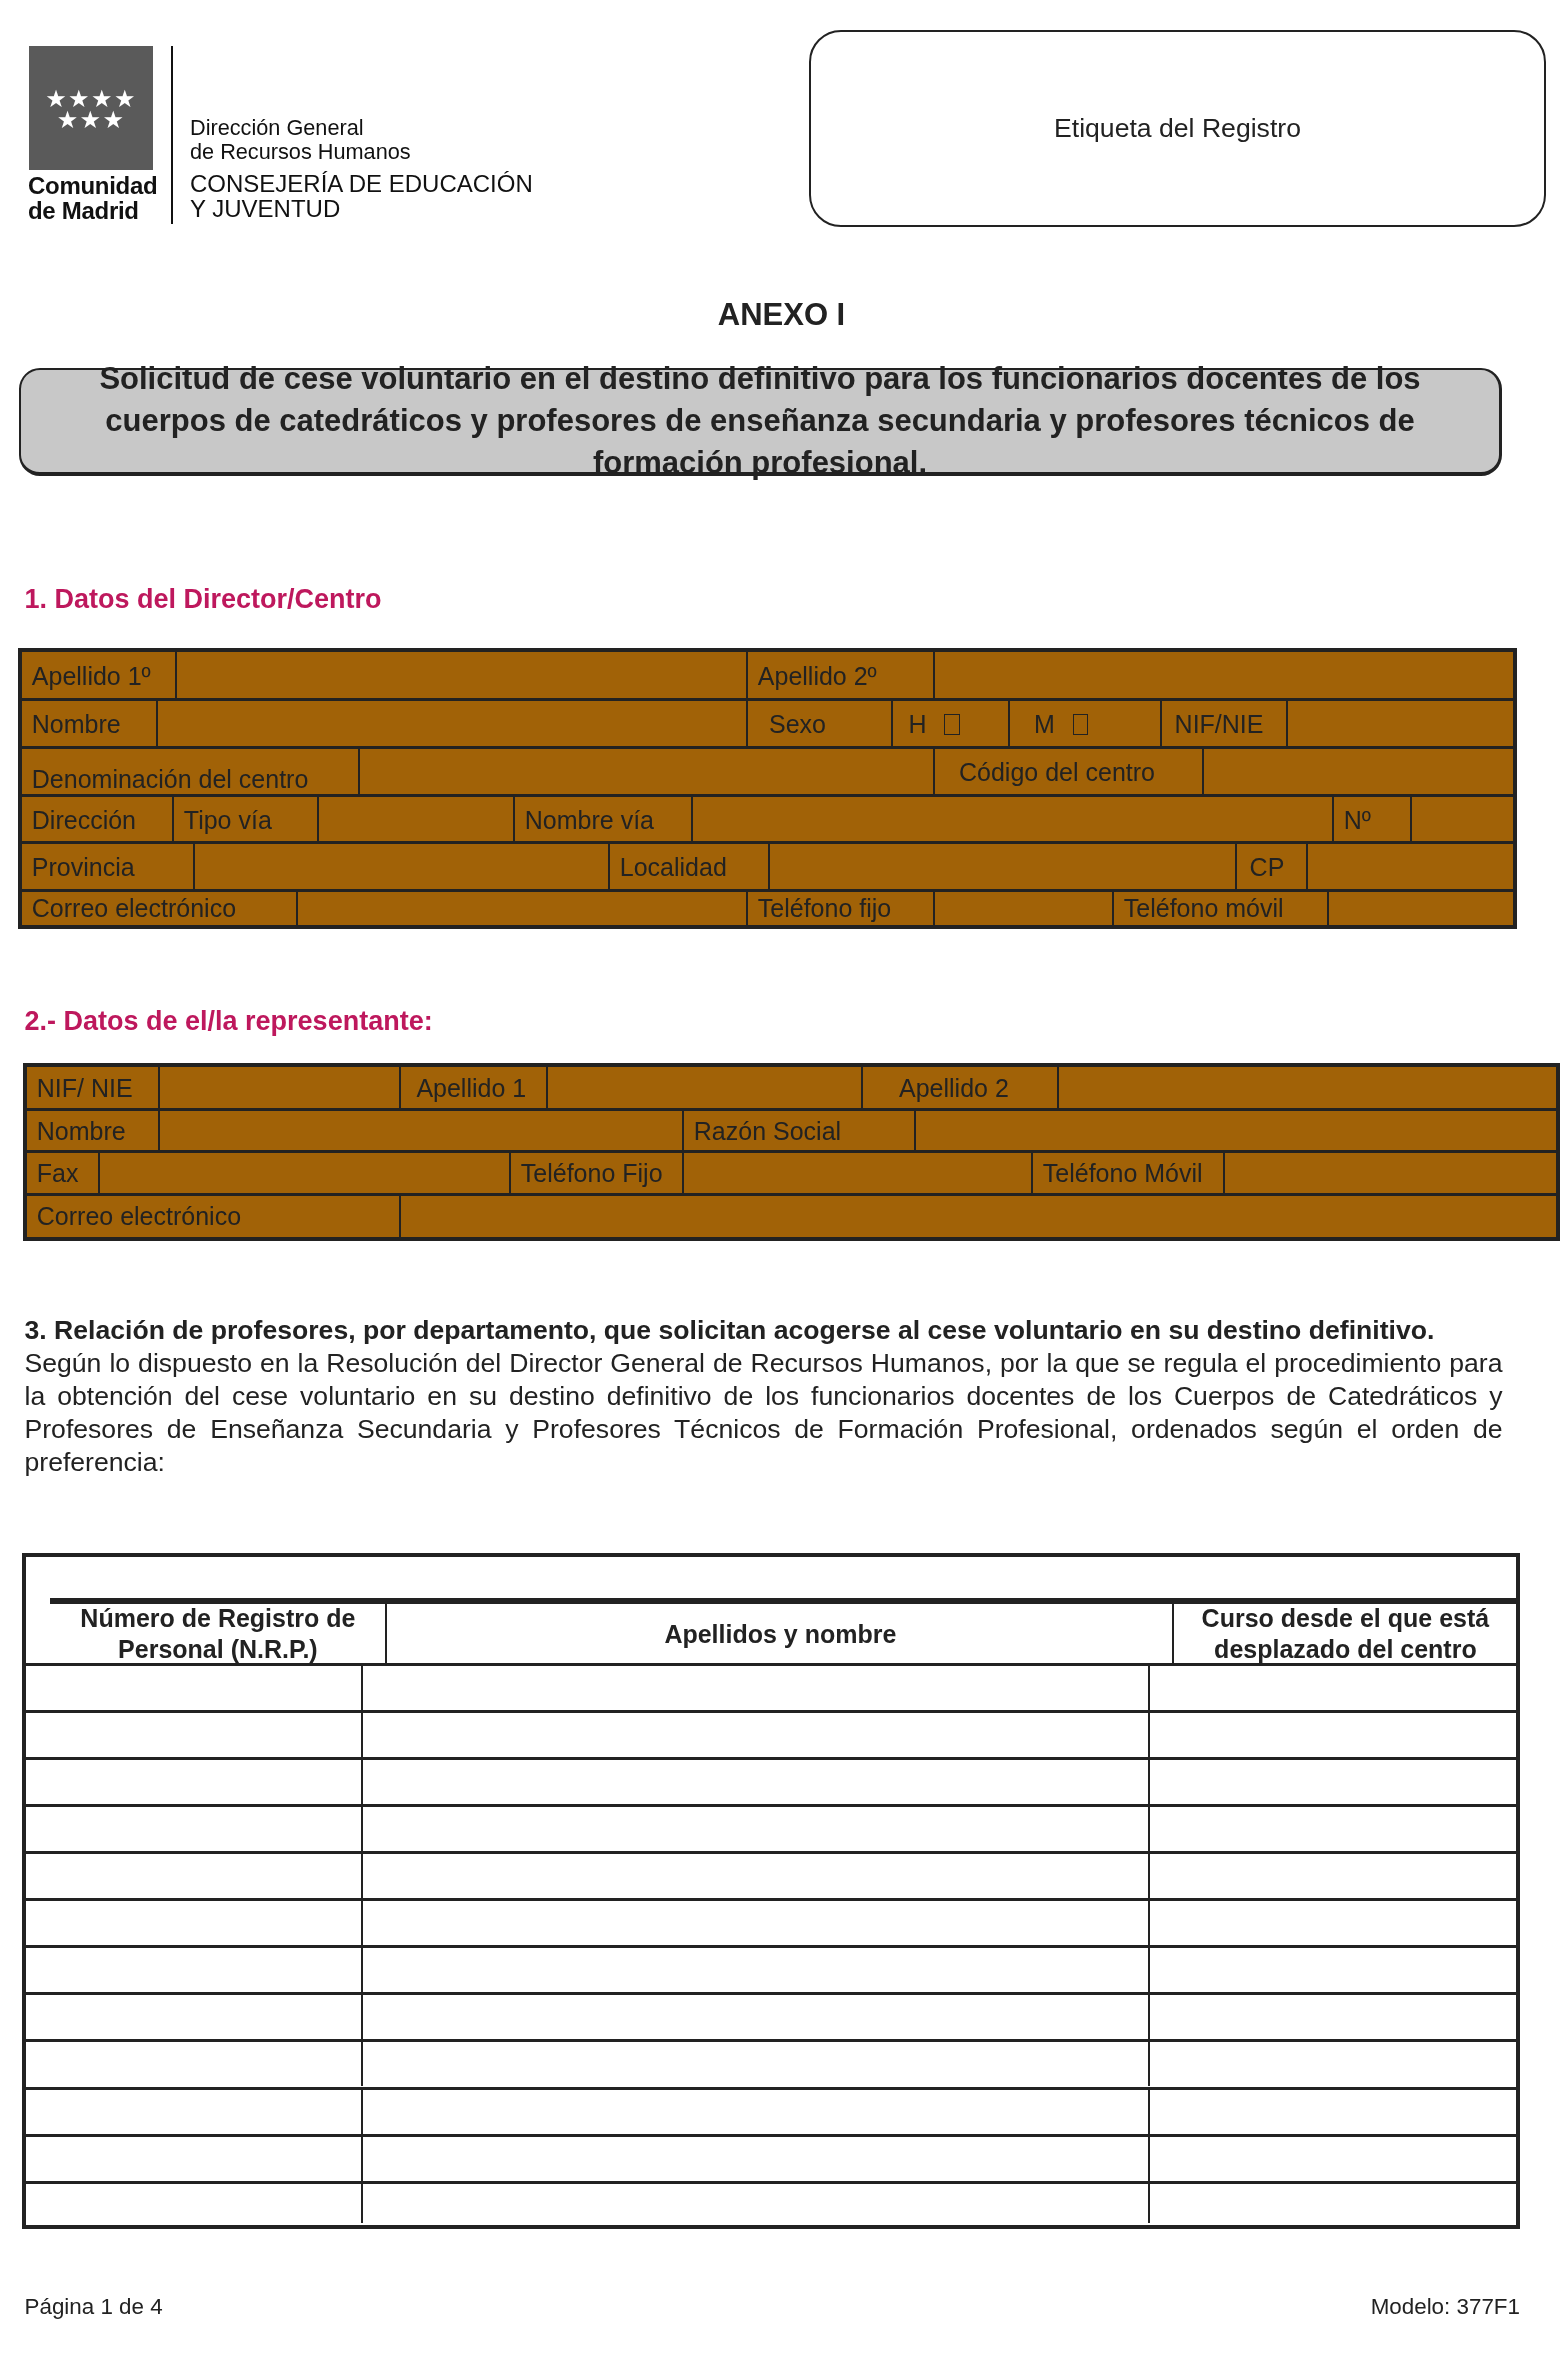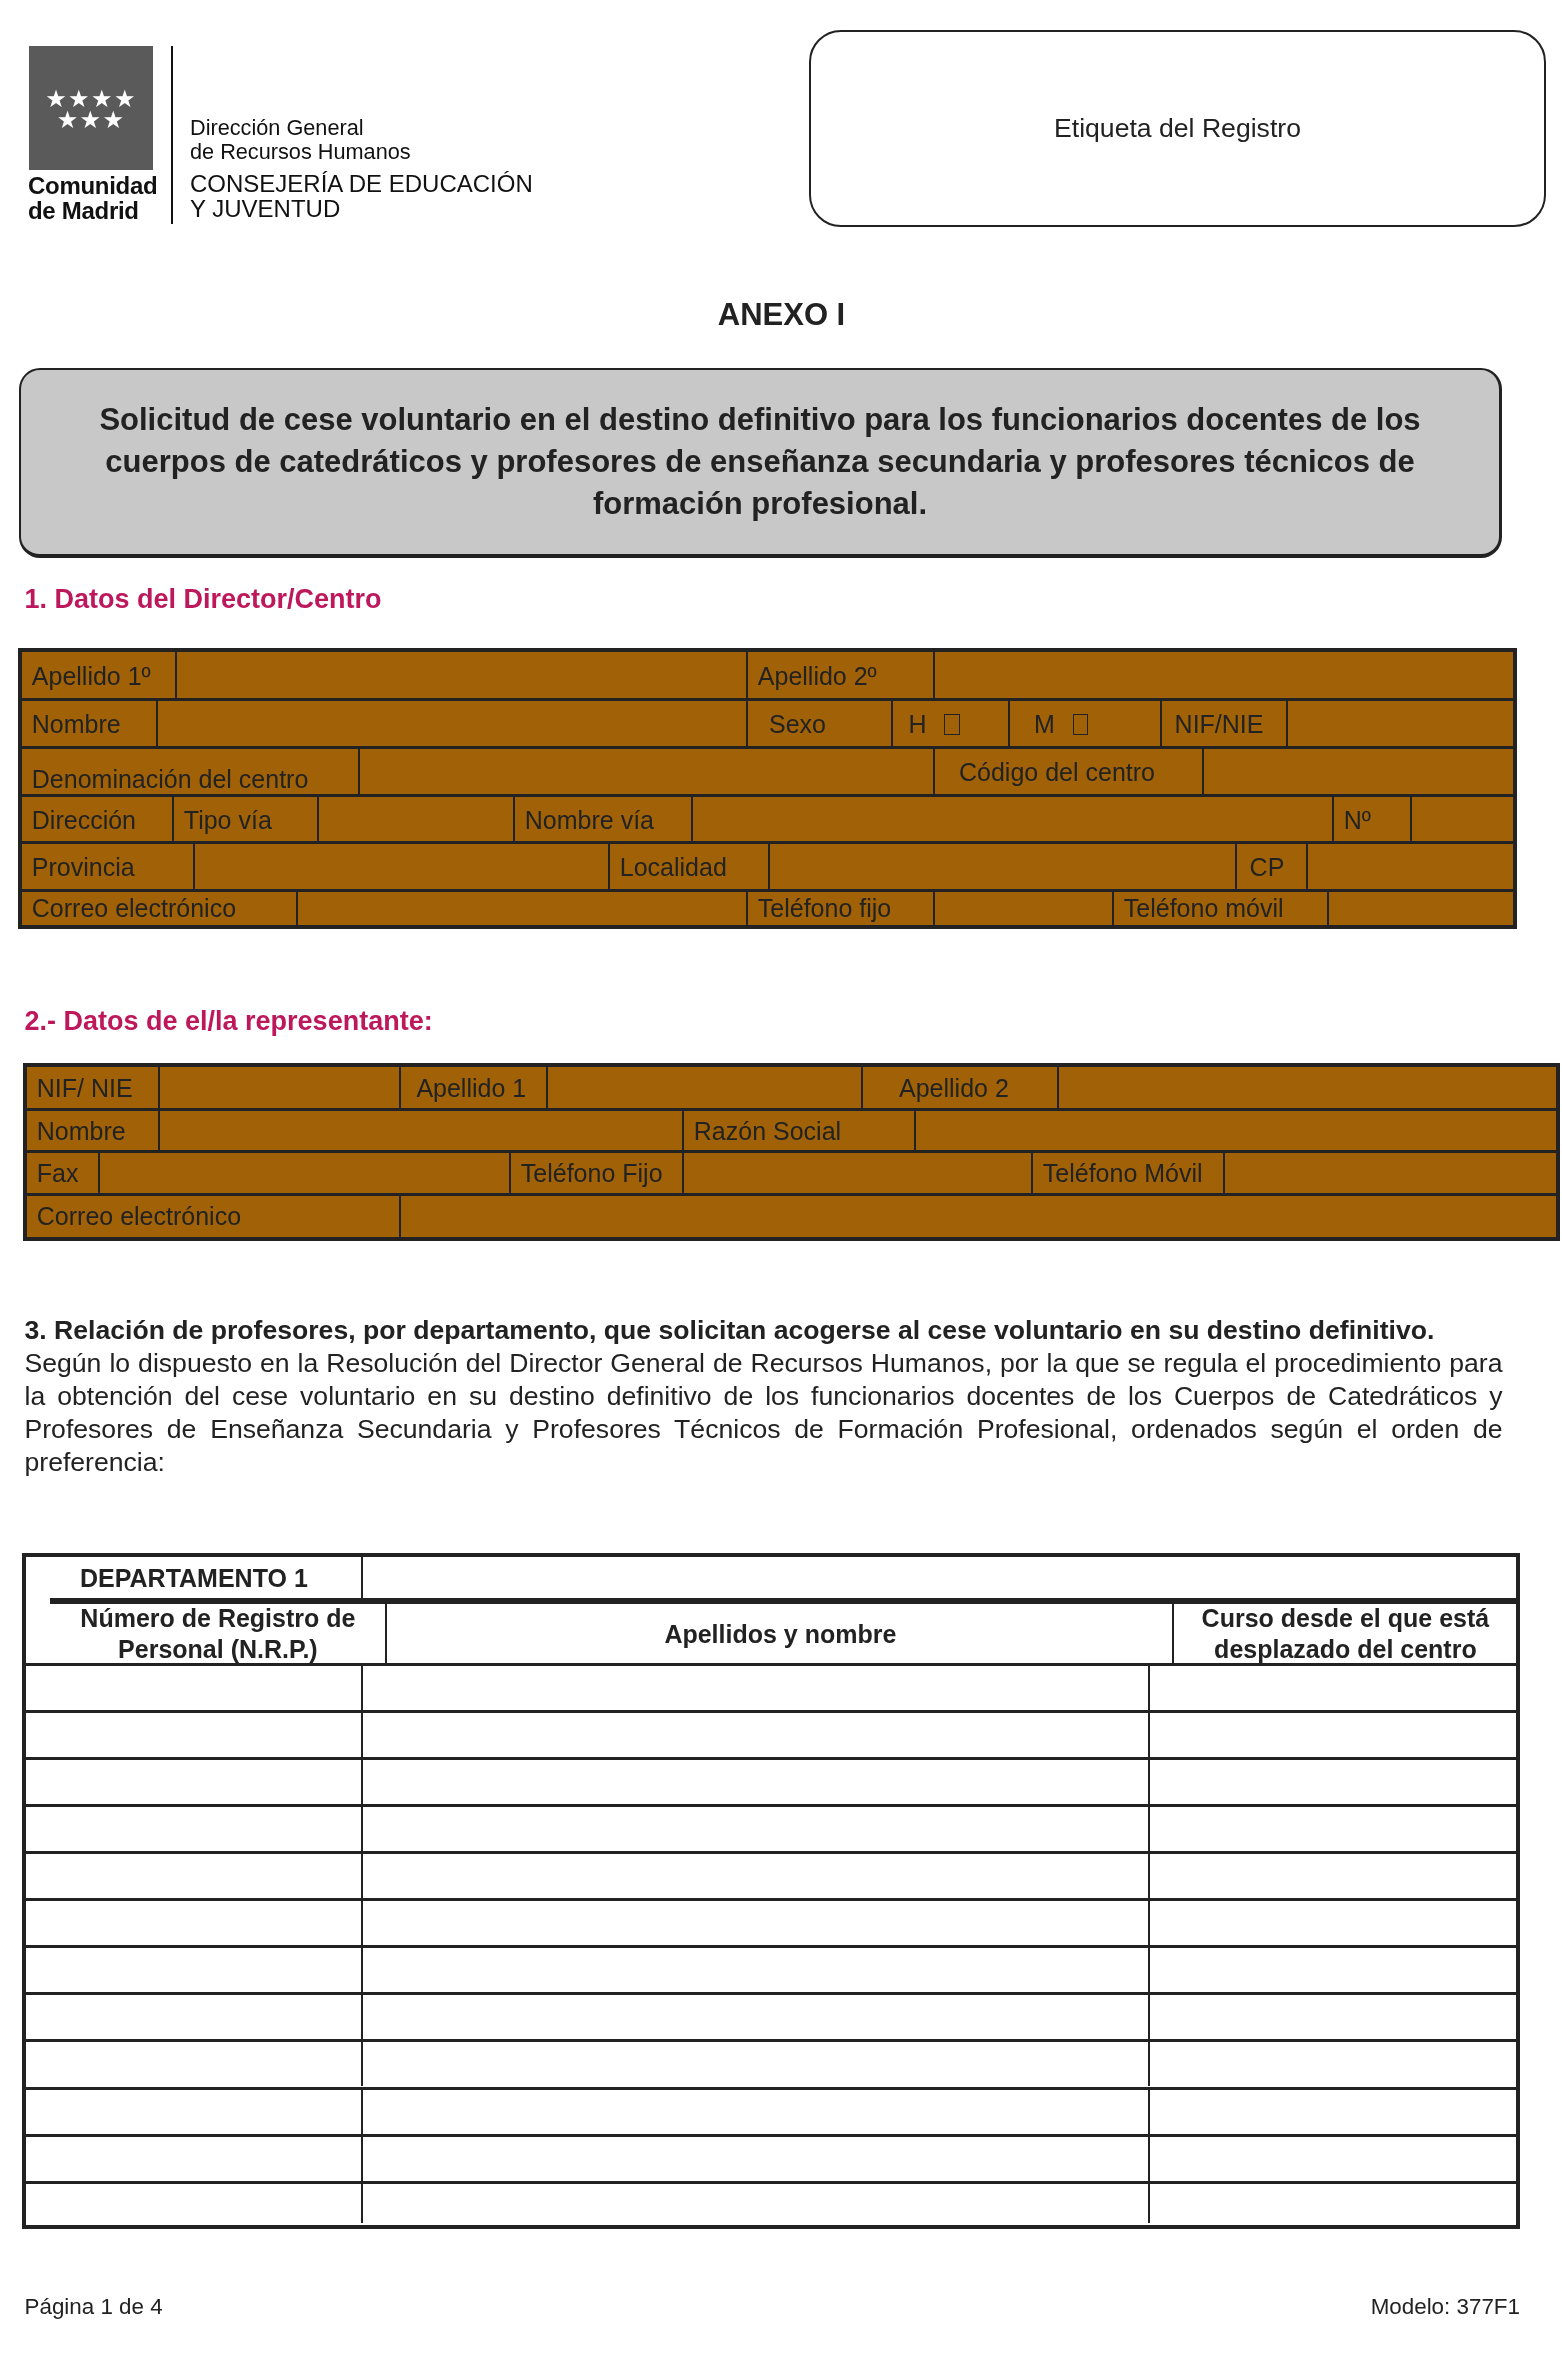--- a/index.html
+++ b/index.html
@@ -11,21 +11,21 @@
   .stars { position:absolute; left:0; top:42px; width:124px; text-align:center; color:#fff;
            font-size:24px; line-height:21px; letter-spacing:1.4px; }
   .logo-text { left:28px; top:173px; width:133px; font-weight:bold; font-size:24px; line-height:25px;
                color:#111; letter-spacing:-0.3px; }
   .divider { left:171px; top:46px; width:2.1px; height:178px; background:#111; }
   .org { left:190px; top:116px; font-size:21.7px; line-height:24px; color:#111; }
   .org .big { font-size:24px; line-height:25px; margin-top:7px; }
   .label-box { left:809px; top:30px; width:737px; height:197px; border:2.1px solid #222; border-radius:32px;
                display:flex; align-items:center; justify-content:center; font-size:26.6px; color:#222; box-sizing:border-box; }
   .anexo { left:0; width:1563px; top:297px; text-align:center; font-weight:bold; font-size:31px; color:#222; }
-  .title-box { left:19px; top:368px; width:1483px; height:190px; background:#c8c8c8; border:2.8px solid #222;
+  .title-box { left:19px; top:368px; width:1483px; height:108px; background:#c8c8c8; border:2.8px solid #222;
                border-bottom-width:4.9px; border-right-width:3.5px;
                border-radius:21px; box-sizing:border-box; display:flex; align-items:center; justify-content:center;
                text-align:center; font-weight:bold; font-size:31px; line-height:42px; padding:0 14px; color:#222; }
   .section-title { font-weight:bold; font-size:27px; color:#be185d; }
   
   .ftable { position:absolute; border:4.9px solid #222; box-sizing:border-box; background:#a16207; }
   .frow { position:absolute; left:0; right:0; border-top:3.5px solid #222; box-sizing:border-box; }
   .frow.first { border-top:none; }
   .cell { position:absolute; top:0; bottom:0; border-left:2.1px solid #222; box-sizing:border-box;
           font-size:25px; display:flex; align-items:center; padding-left:9.8px; white-space:nowrap; color:#222; }
@@ -165,24 +165,20 @@
     <div class="cell field" style="left:372px; right:0;"></div>
   </div>
 </div>
 
 <div class="abs para">
   <b>3. Relación de profesores, por departamento, que solicitan acogerse al cese voluntario en su destino definitivo.</b><br>
   <span>Según lo dispuesto en la Resolución del Director General de Recursos Humanos, por la que se regula el procedimiento para la obtención del cese voluntario en su destino definitivo de los funcionarios docentes de los Cuerpos de Catedráticos y Profesores de Enseñanza Secundaria y Profesores Técnicos de Formación Profesional, ordenados según el orden de preferencia:</span>
 </div>
 
 <div class="t3">
-  <div class="r" style="top:0; height:43px; border-top:none;">
-    <div class="c nolb hdr" style="left:0; width:335px;">DEPARTAMENTO 1</div>
-    <div class="c" style="left:335px; right:0;"></div>
-  </div>
   <div class="r" style="top:41px; height:66px; border-top-width:6.3px;margin-left:24px;">
     <div class="c nolb hdr" style="left:0; width:335px; padding:0 8.4px;">Número de Registro de Personal (N.R.P.)</div>
     <div class="c hdr" style="left:335px; width:788px;">Apellidos y nombre</div>
     <div class="c hdr" style="left:1122px; right:0; padding:0 17px;">Curso desde el que está desplazado del centro</div>
   </div>
   <div id="t3rows">
       <div class="r" style="top: 106px; height: 47px;">
         <div class="c nolb" style="left: 0px; width: 335px;"></div>
         <div class="c" style="left: 335px; width: 788px;"></div>
         <div class="c" style="left: 1122px; right: 0px;"></div>

